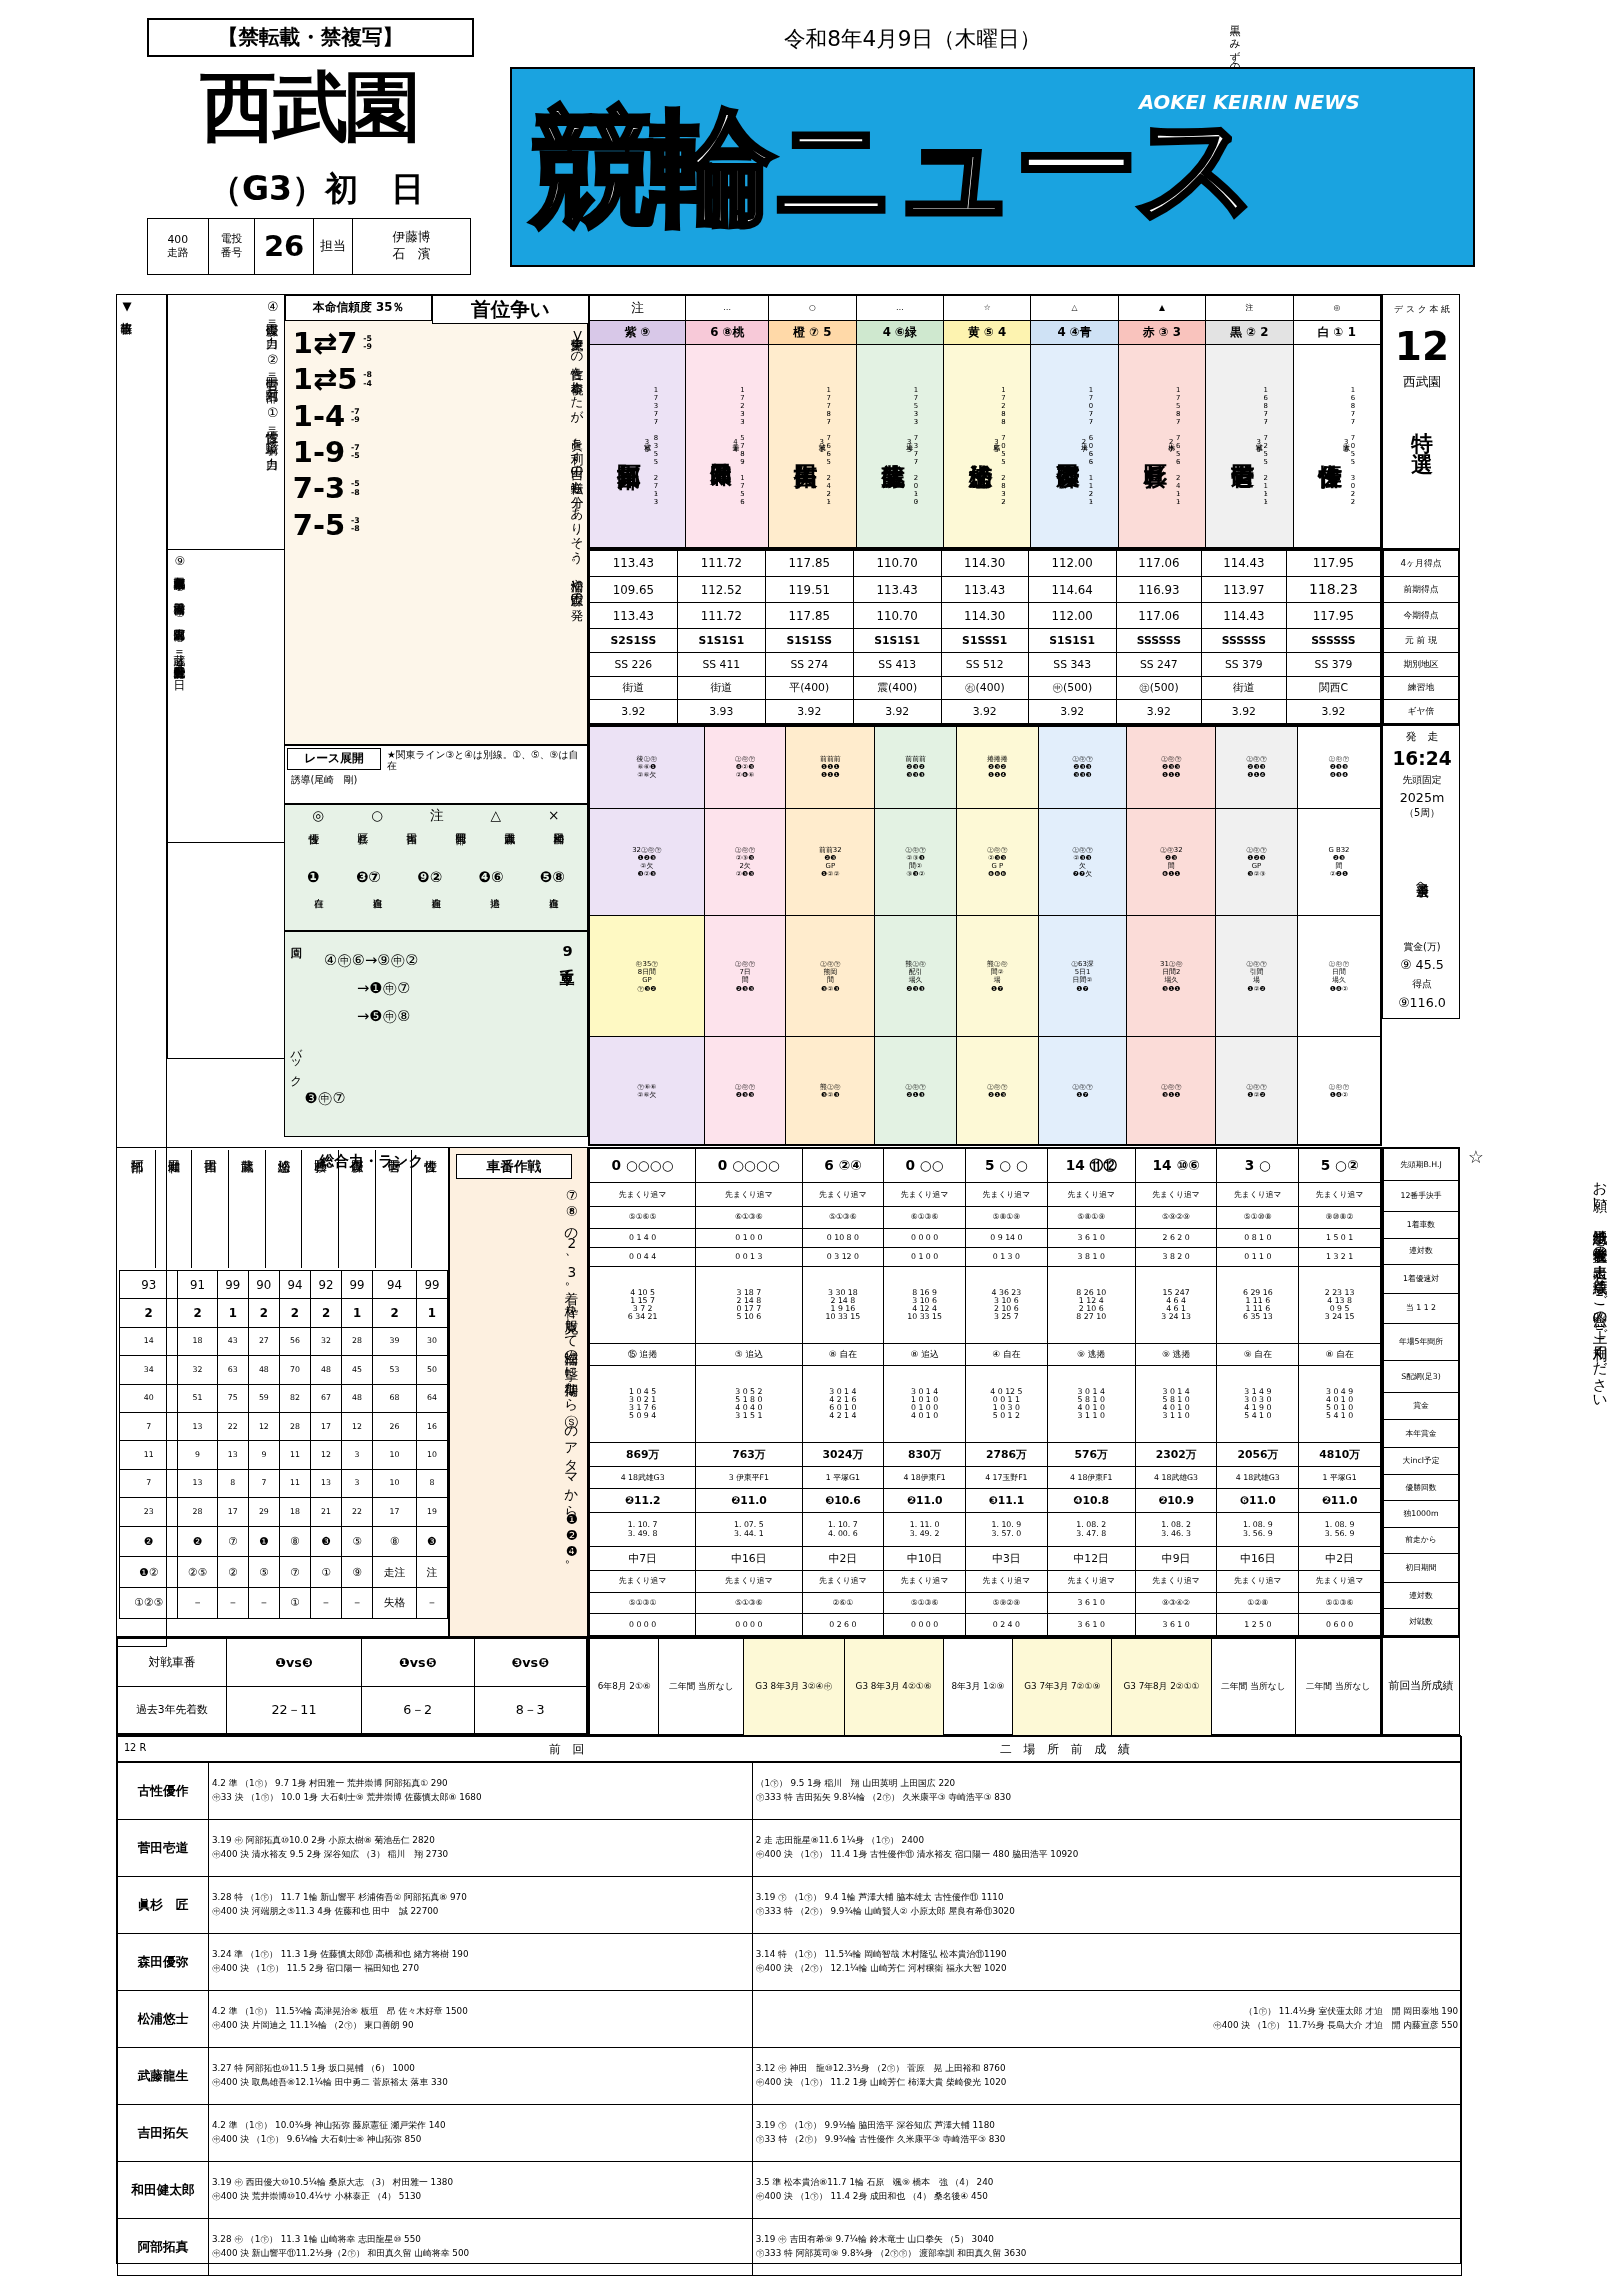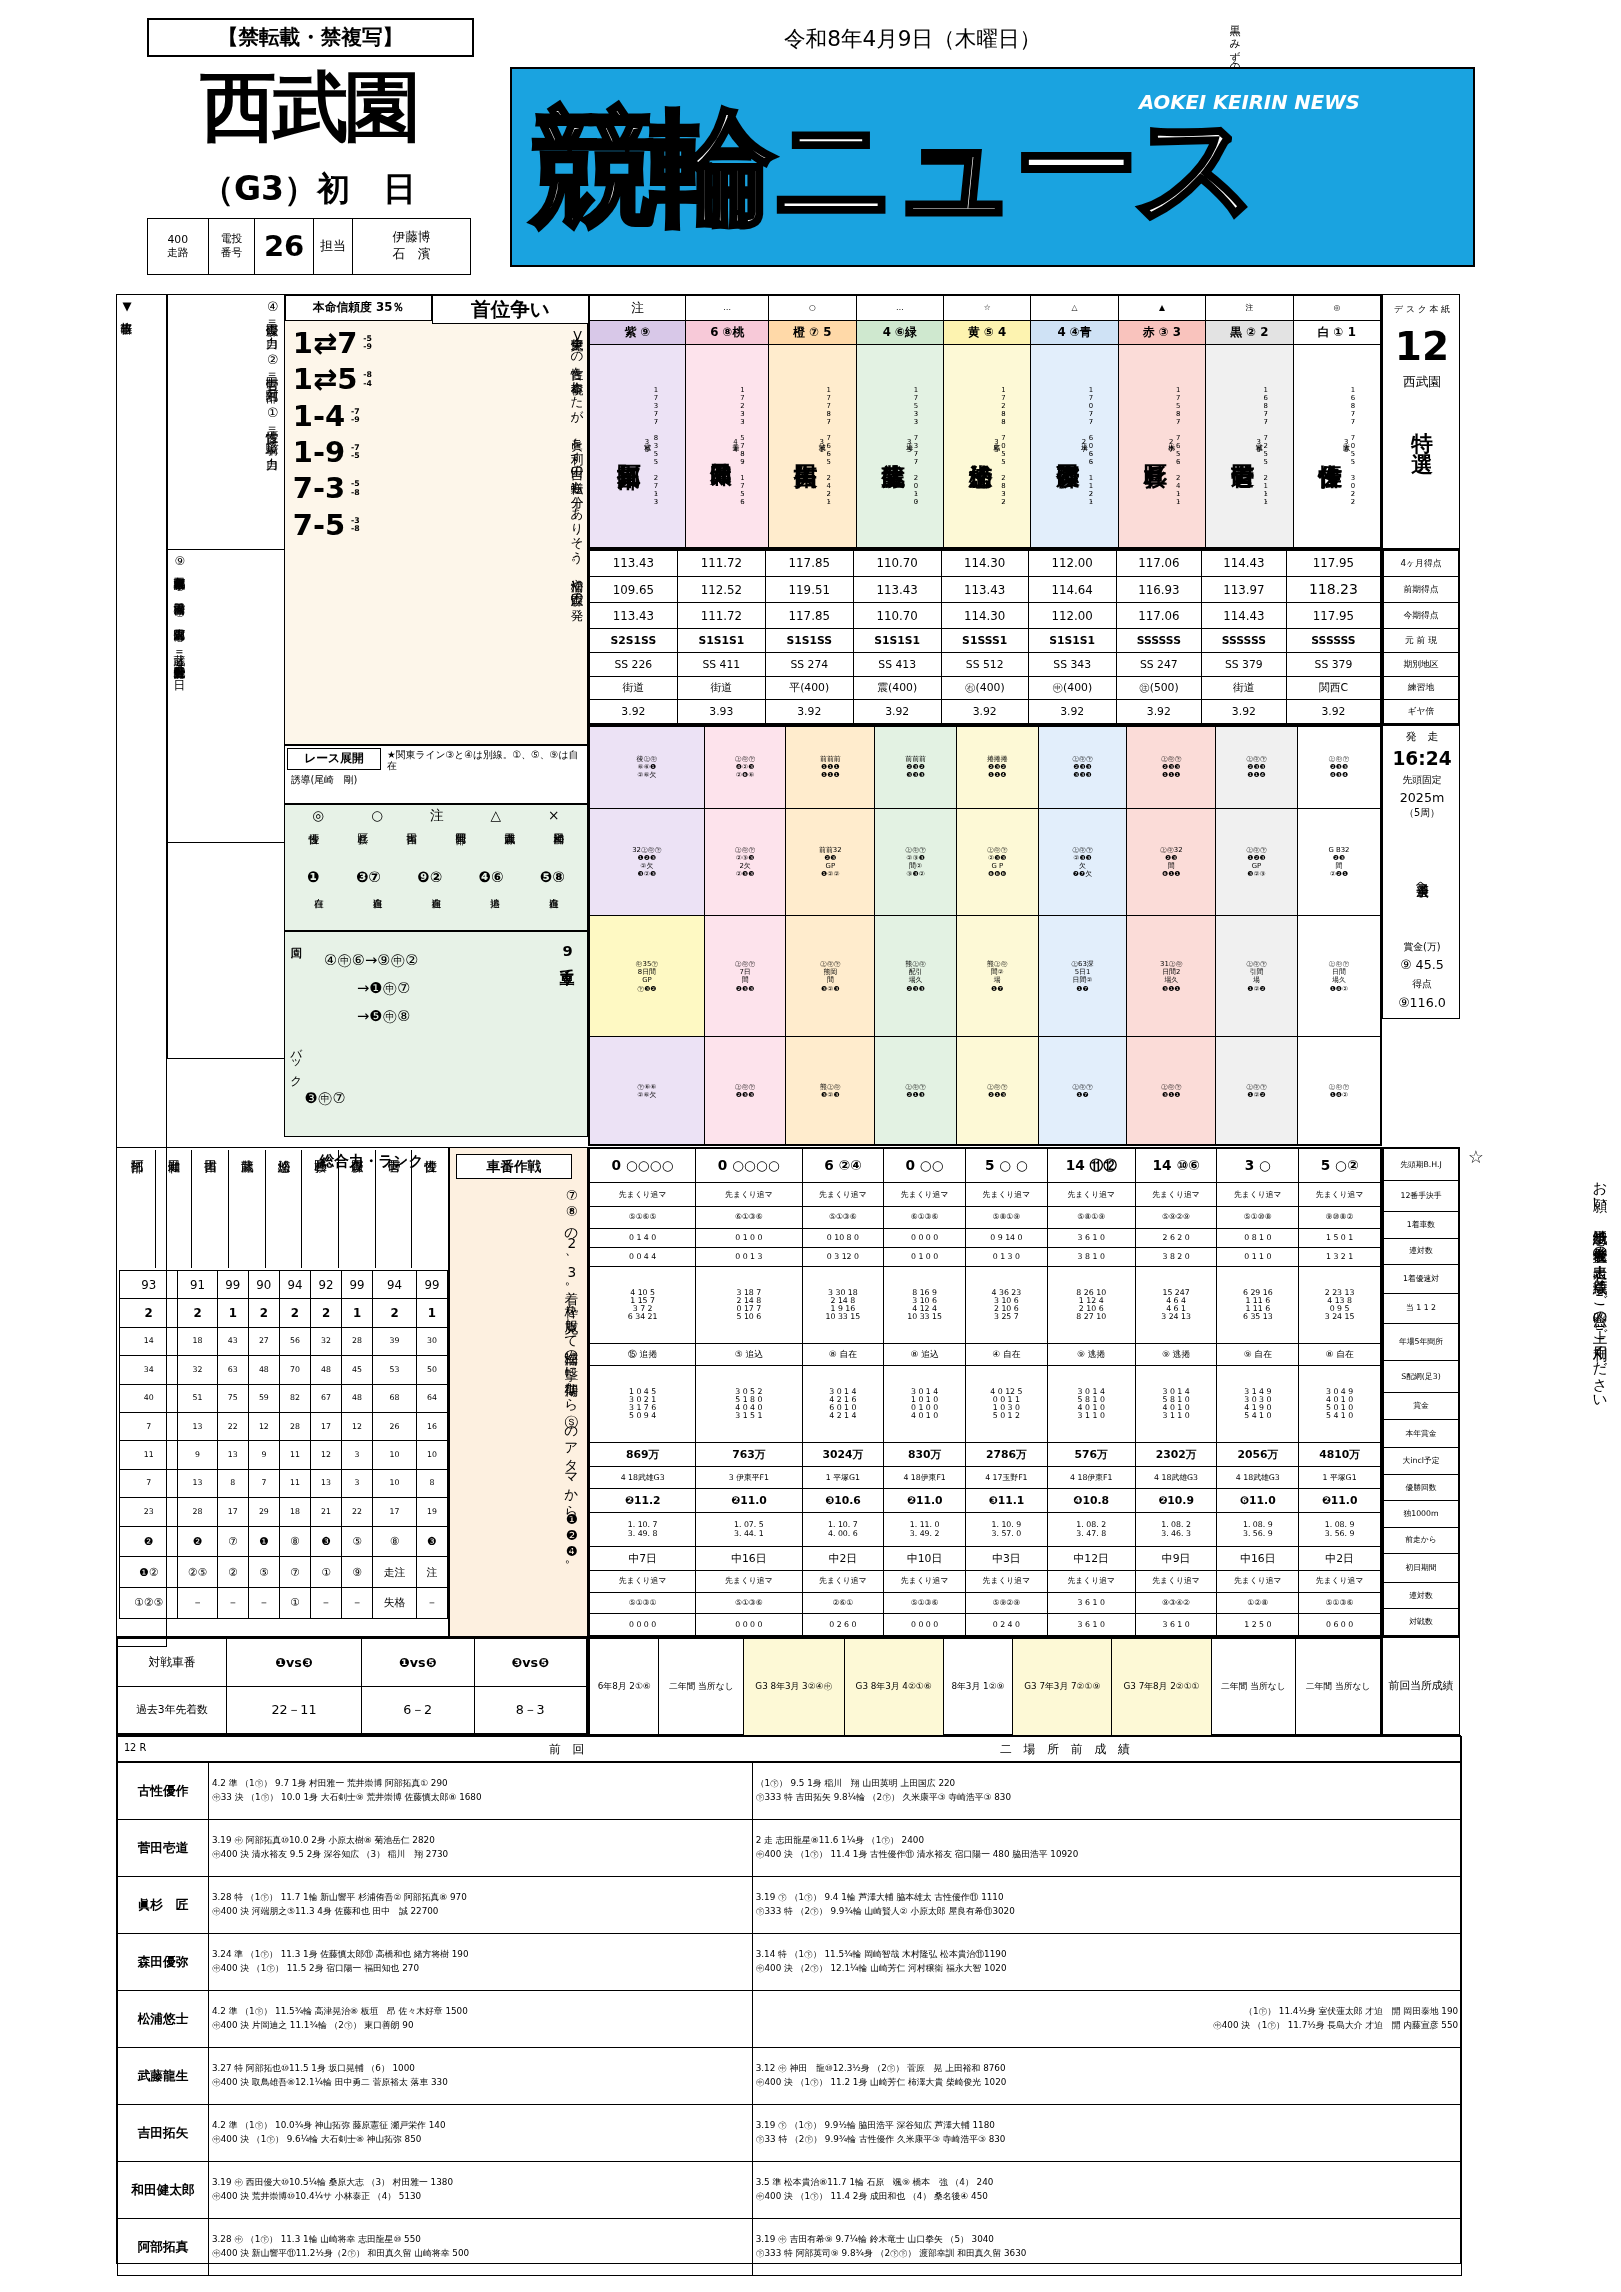--- a/index.html
+++ b/index.html
@@ -15,21 +15,21 @@
   .md{font-size:11.8px;}
 
   
   #masthead{left:0;top:0;width:1621px;height:294px;}
   #hdr-date{position:absolute;left:784px;top:23.5px;font-size:21.6px;white-space:nowrap;}
   #hdr-kanshi{position:absolute;left:1215px;top:17.6px;font-size:10.8px;line-height:1.2;text-align:center;}
   #logo-box{position:absolute;left:147px;top:17.6px;width:323px;height:245px;}
   #kinten{position:absolute;left:0;top:0;width:323px;height:35px;border:2px solid #000;font-size:20.6px;font-weight:bold;}
   #seibu{position:absolute;left:0;top:39px;width:323px;height:103px;font-size:76px;font-weight:bold;letter-spacing:-3.9px;
          font-family:"DejaVu Serif","Liberation Serif",serif;}
-  #g3row{position:absolute;left:0;top:147px;width:323px;height:49px;font-size:33px;font-weight:bold;}
+  #g3row{position:absolute;left:8px;top:147px;width:323px;height:49px;font-size:33px;font-weight:bold;}
   #infogrid{position:absolute;left:0;top:200px;width:323px;height:57px;display:flex;}
   #infogrid>div{border:1px solid #000;margin-right:-1px;display:flex;align-items:center;justify-content:center;text-align:center;}
   #bluebanner{position:absolute;left:510px;top:67px;width:961px;height:196px;background:#1aa3e0;border:2px solid #000;}
   #bn-main{position:absolute;left:19.6px;top:15.7px;font-size:125px;font-weight:bold;color:#fff;-webkit-text-stroke:3.9px #000;
            letter-spacing:-5.9px;font-family:"DejaVu Serif","Liberation Serif",serif;}
   #bn-en{position:absolute;left:627px;top:21.6px;color:#fff;font-size:19.6px;font-weight:bold;font-style:italic;}
 
   
   table.grid{border-collapse:collapse;width:100%;height:100%;}
   table.grid td,table.grid th{border:1px solid #000;padding:0;text-align:center;vertical-align:middle;font-size:7.8px;line-height:1.05;}
@@ -333,21 +333,21 @@
         <td style="font-size:10.8px;">SS 247</td>
         <td style="font-size:10.8px;">SS 379</td>
         <td style="font-size:10.8px;">SS 379</td>
       </tr>
       <tr>
         <td style="height:17.6px;font-size:10.8px;">街道</td>
         <td style="font-size:10.8px;">街道</td>
         <td style="font-size:10.8px;">平(400)</td>
         <td style="font-size:10.8px;">震(400)</td>
         <td style="font-size:10.8px;">㊨(400)</td>
-        <td style="font-size:10.8px;">㊥(400)</td>
+        <td style="font-size:10.8px;">㊥(500)</td>
         <td style="font-size:10.8px;">㊟(500)</td>
         <td style="font-size:10.8px;">街道</td>
         <td style="font-size:10.8px;">関西C</td>
       </tr>
       <tr>
         <td style="height:17.6px;font-size:10.8px;">3.92</td>
         <td style="font-size:10.8px;">3.93</td>
         <td style="font-size:10.8px;">3.92</td>
         <td style="font-size:10.8px;">3.92</td>
         <td style="font-size:10.8px;">3.92</td>

